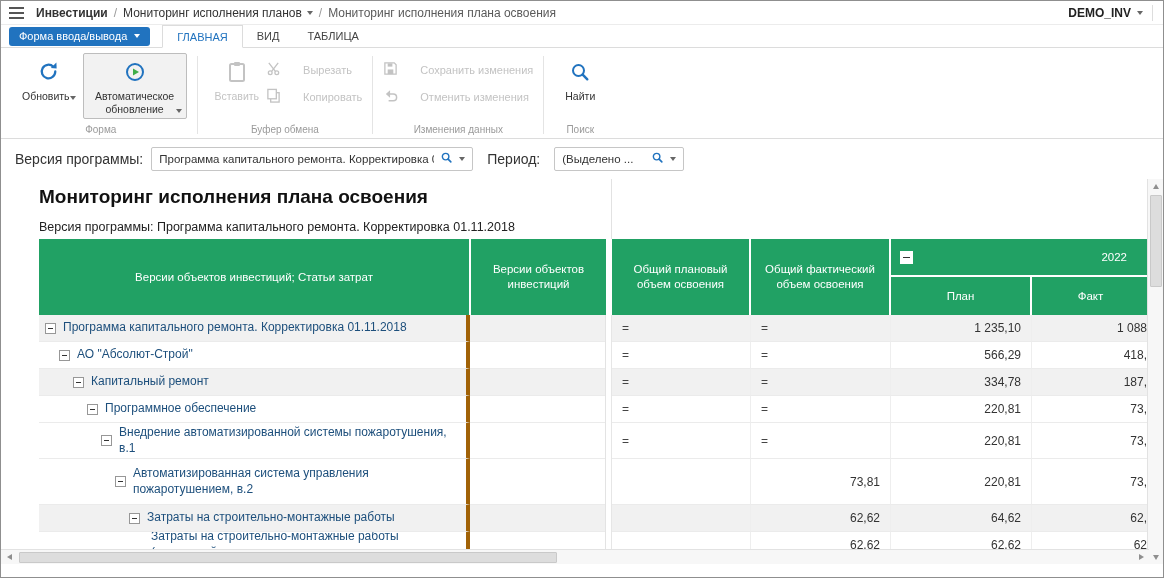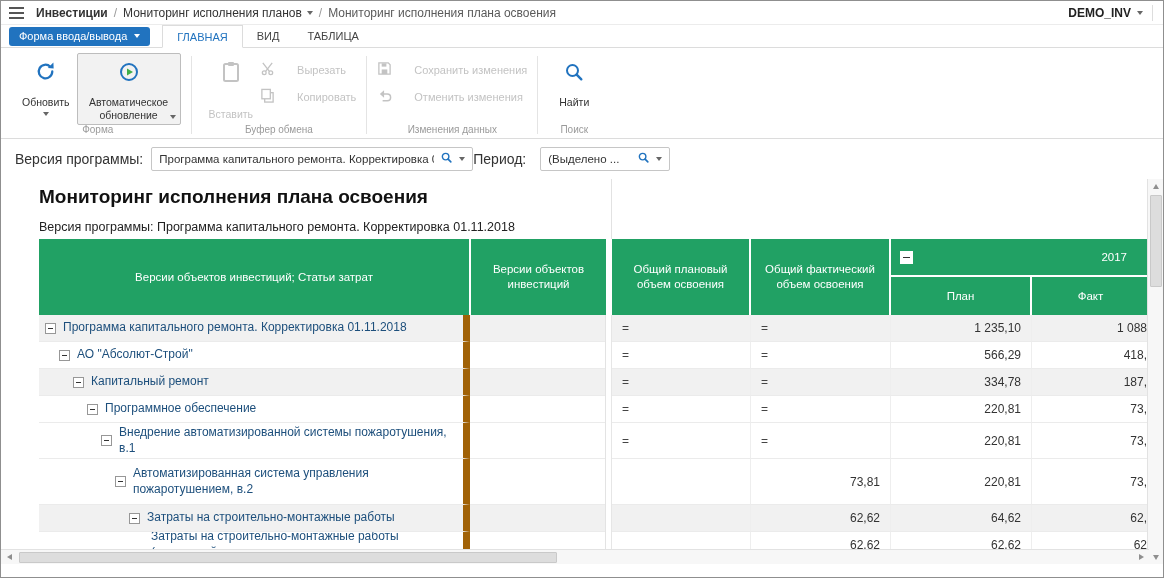--- a/index.html
+++ b/index.html
@@ -29,39 +29,39 @@
   .tab { padding:0 14px; font-size:11px; display:flex; align-items:center; color:#444; cursor:pointer; white-space:nowrap; }
   .tab.active { color:#2173bf; background:#fff; border:1px solid #dcdcdc; border-bottom:1px solid #fff; margin-bottom:-1px; }
 
   
   .ribbon { position:absolute; left:0; top:47px; width:100%; height:91px; background:#fff; border-bottom:1px solid #dcdcdc; display:flex; align-items:stretch; padding:2px 4px 0 4px; }
   .rgroup { position:relative; display:flex; align-items:flex-start; padding:3px 10px 16px 10px; }
   .rglabel { position:absolute; left:0; right:0; bottom:3px; text-align:center; font-size:10px; color:#9a9a9a; white-space:nowrap; }
   .rdiv { width:1px; background:#e4e4e4; margin:6px 0 4px 0; }
   .bigbtn { display:flex; flex-direction:column; align-items:center; padding:4px 6px 2px 6px; min-width:52px; border:1px solid transparent; border-radius:2px; cursor:pointer; }
   .bigbtn .ic { height:27px; display:flex; align-items:center; justify-content:center; }
-  .bigbtn .bl { font-size:10.5px; color:#333; text-align:center; line-height:1.25; display:flex; flex-direction:column; align-items:center; position:relative; margin-top:11px; }
+  .bigbtn .bl { font-size:10.5px; color:#333; text-align:center; line-height:1.25; display:flex; flex-direction:row; align-items:center; position:relative; margin-top:5px; }
   .bigbtn .bl .caret { margin-top:3px; }
   .bigbtn.pressed { border-color:#bdbdbd; background:#f2f2f2; }
-  .bigbtn.disabled { cursor:default;gap:12px; }
+  .bigbtn.disabled { cursor:default; }
   .bigbtn.disabled .bl { color:#c3c3c3; }
   .bl-wrap { width:90px; }
   .bl-wrap .caret { position:absolute; right:-2px; bottom:3px; margin:0; }
   .smallcol { display:flex; flex-direction:column; gap:10px; padding-top:8px; }
   .smallbtn { display:flex; align-items:center; gap:22px; font-size:11px; color:#333; cursor:pointer; white-space:nowrap; }
   .smallbtn.disabled { color:#c3c3c3; cursor:default; }
 
   
   .filterrow { position:absolute; left:0; top:138px; width:100%; height:40px; display:flex; align-items:center; padding-left:14px; background:#fff; }
   .flabel { font-size:14px; color:#333; margin-right:8px; white-space:nowrap; }
   .combo { height:24px; border:1px solid #c6c6c6; border-radius:2px; background:#fff; display:flex; align-items:center; padding:0 7px; gap:6px; cursor:pointer; }
   .combo .val { font-size:11.5px; color:#333; white-space:nowrap; overflow:hidden; flex:1; }
   .combo1 { width:322px; }
   .combo2 { width:130px; margin-left:6px; }
-  .flabel2 { }
+  .flabel2 { margin-left:14px; }
 
   
   .report { position:absolute; left:0; top:178px; width:1148px; height:370px; background:#fff; overflow:hidden; }
   .rtitle { position:absolute; left:38px; top:7px; font-size:19px; font-weight:bold; color:#111; white-space:nowrap; }
   .rsubtitle { position:absolute; left:38px; top:41px; font-size:12.5px; color:#222; white-space:nowrap; }
   .splitline { position:absolute; left:610px; top:0; width:1px; height:60px; background:#e2e2e2; }
 
   .tbl { position:absolute; left:38px; top:60px; width:1110px; }
   .lp { display:flex; width:567px; }
   .rp { display:flex; border-left:1px solid #e6e6e6; }
@@ -79,21 +79,21 @@
   .ylabel { color:#fff; font-size:11.5px; }
   .ycollapse { width:13px; height:13px; background:#fff; display:flex; align-items:center; justify-content:center; cursor:pointer; }
   .ycollapse i { width:7px; height:1px; background:#333; display:block; }
   .ysub { display:flex; flex:1; }
   .c-plan { width:141px; border-right:2px solid #fff; }
   .c-fact { flex:1; }
 
   .trow { display:flex; align-items:stretch; }
   .trow .lp { border-right:1px solid #e3e3e3; }
   .cell { display:flex; align-items:center; font-size:12px; color:#333; border-bottom:1px solid #ebebeb; overflow:hidden; background:#fff; }
-  .cell.tree { width:432px; border-right:7px solid #a16207; padding-right:8px; color:#1d4f7c; }
+  .cell.tree { width:432px; border-right:4px solid #a16207; padding-right:8px; color:#1d4f7c; }
   .cell.ver  { width:135px; }
   .cell.v { justify-content:flex-end; padding-right:10px; white-space:nowrap; }
   .cell.v.pt { width:139px; border-right:1px solid #eeeeee; }
   .cell.v.ft { width:140px; border-right:1px solid #eeeeee; }
   .cell.v.plan { width:141px; border-right:1px solid #eeeeee; }
   .cell.v.fact { width:117px; padding-right:2px; }
   .cell.v.eq { justify-content:flex-start; padding-left:10px; color:#444; }
   .trow.shade .cell { background:#f1f1f1; }
   .exp { width:11px; height:11px; border:1px solid #979797; background:#fff; display:inline-flex; align-items:center; justify-content:center; margin-right:7px; flex:none; cursor:pointer; }
   .exp i { width:5px; height:1px; background:#333; display:block; }
@@ -303,21 +303,21 @@
         </div>
         <div class="gapcol"></div>
         <div class="rp">
           <div class="hcell c-pt">Общий плановый объем освоения</div>
           <div class="hcell c-ft">Общий фактический объем освоения</div>
           <div class="ygroup">
             <div class="yhead">
               <span class="ycollapse">
                   <i></i>
                 </span>
-              <span class="ylabel">2017</span>
+              <span class="ylabel">2022</span>
             </div>
             <div class="ysub">
               <div class="hcell c-plan">План</div>
               <div class="hcell c-fact">Факт</div>
             </div>
           </div>
         </div>
       </div>
 
       <div class="trow shade" style="height:27px">

